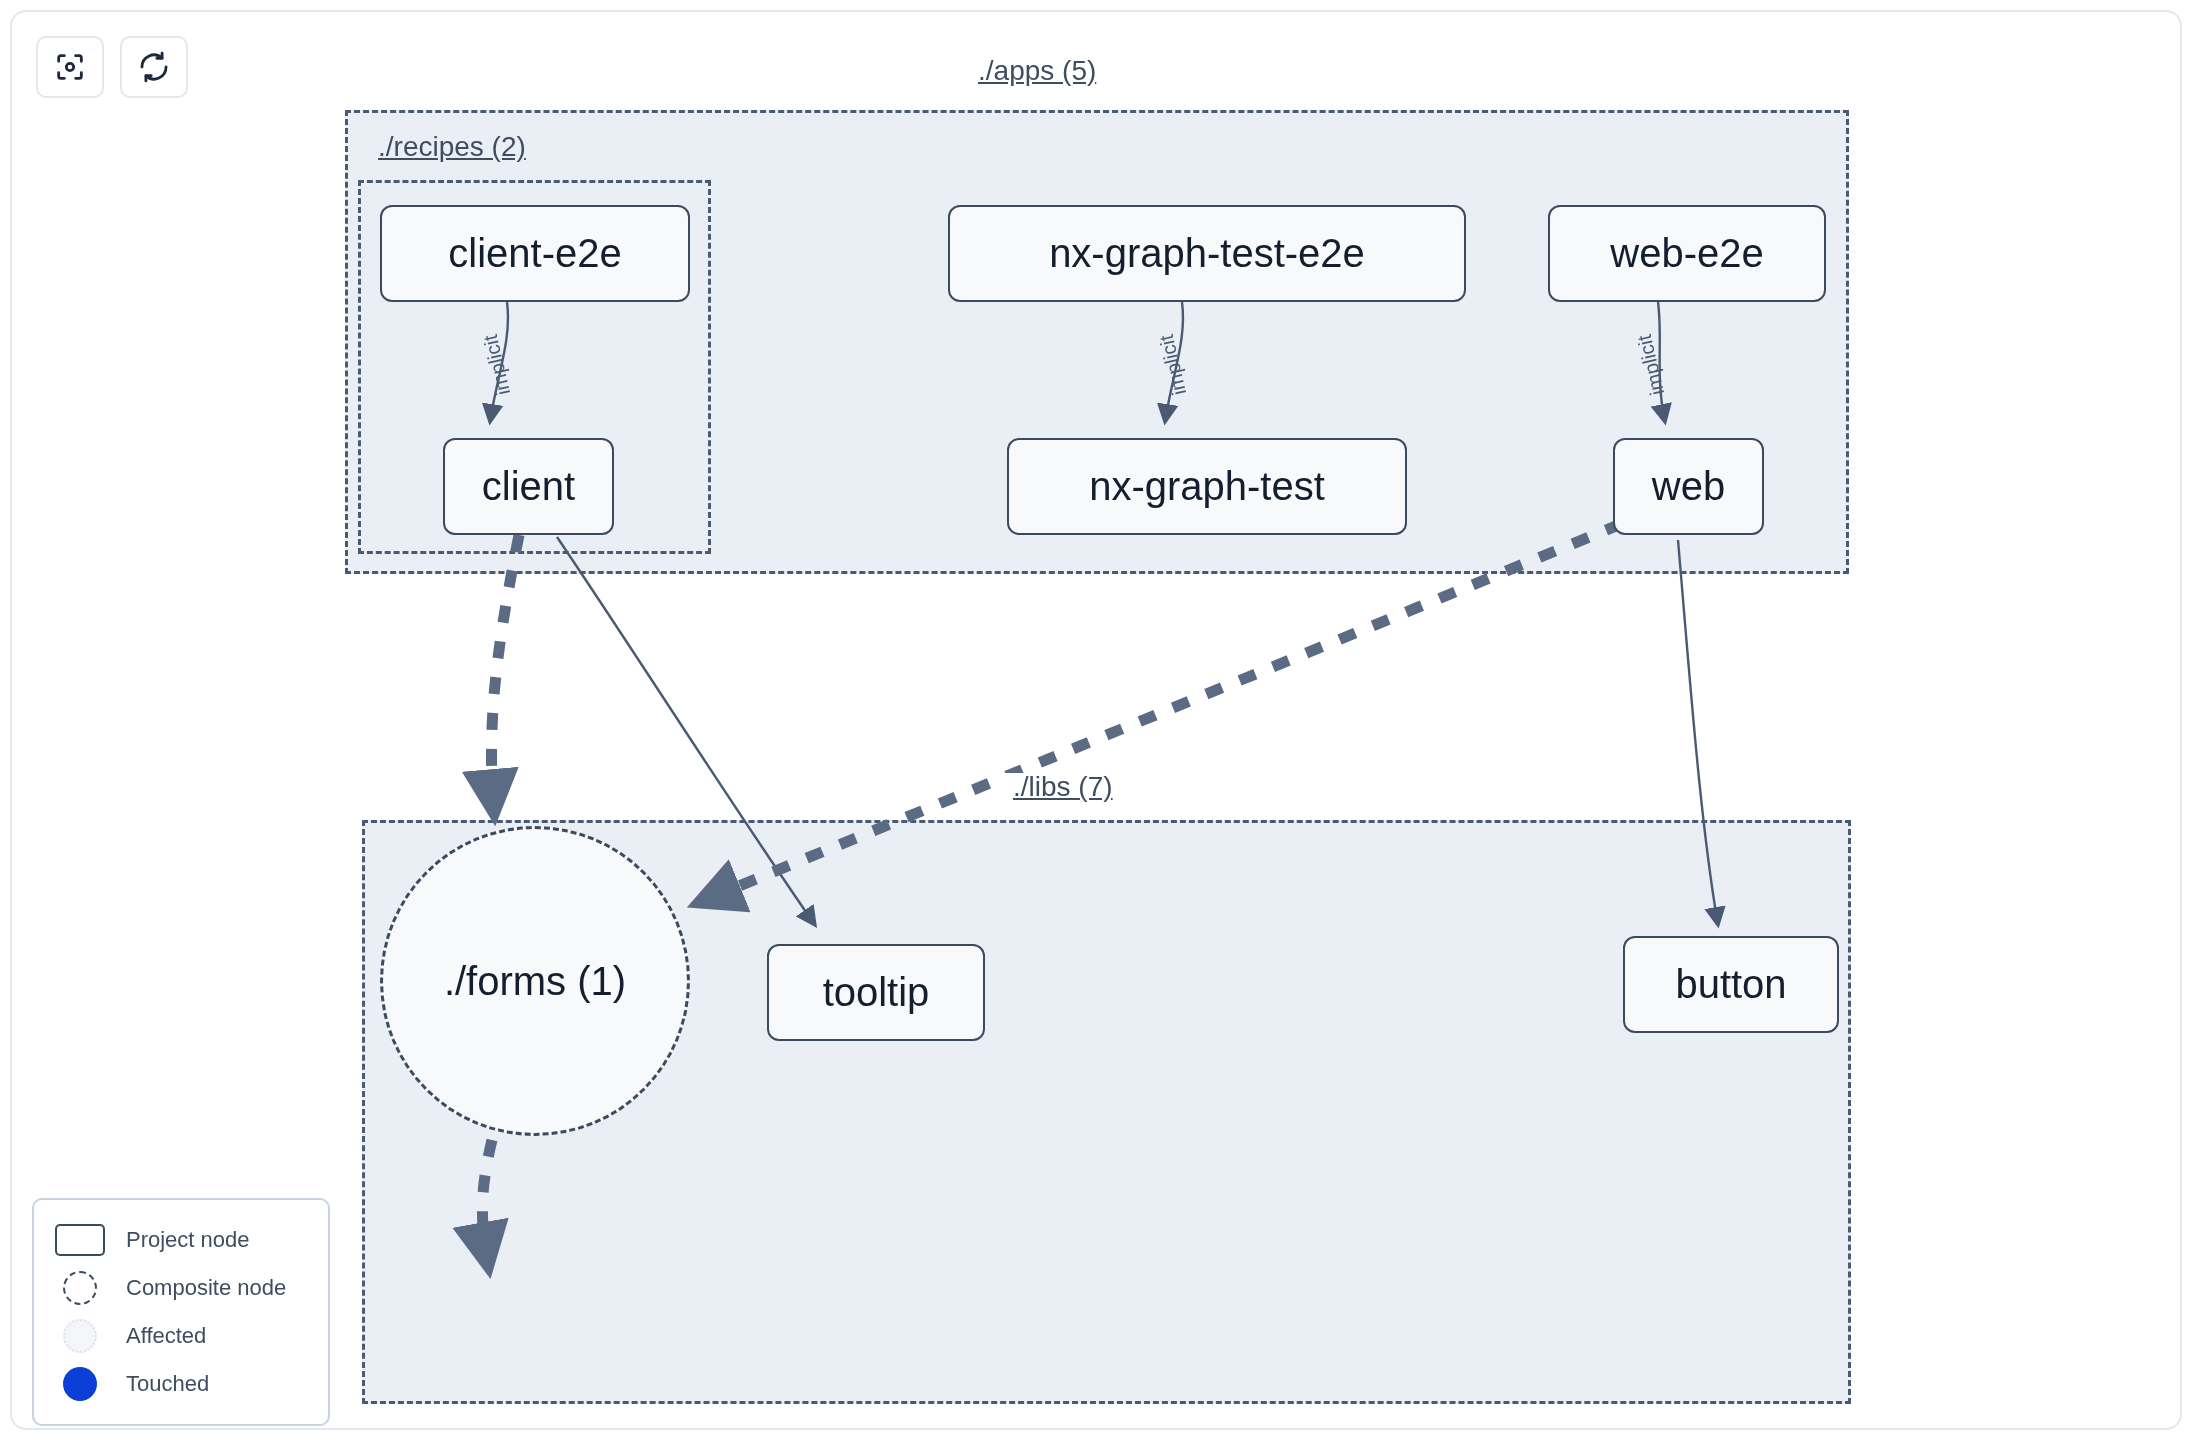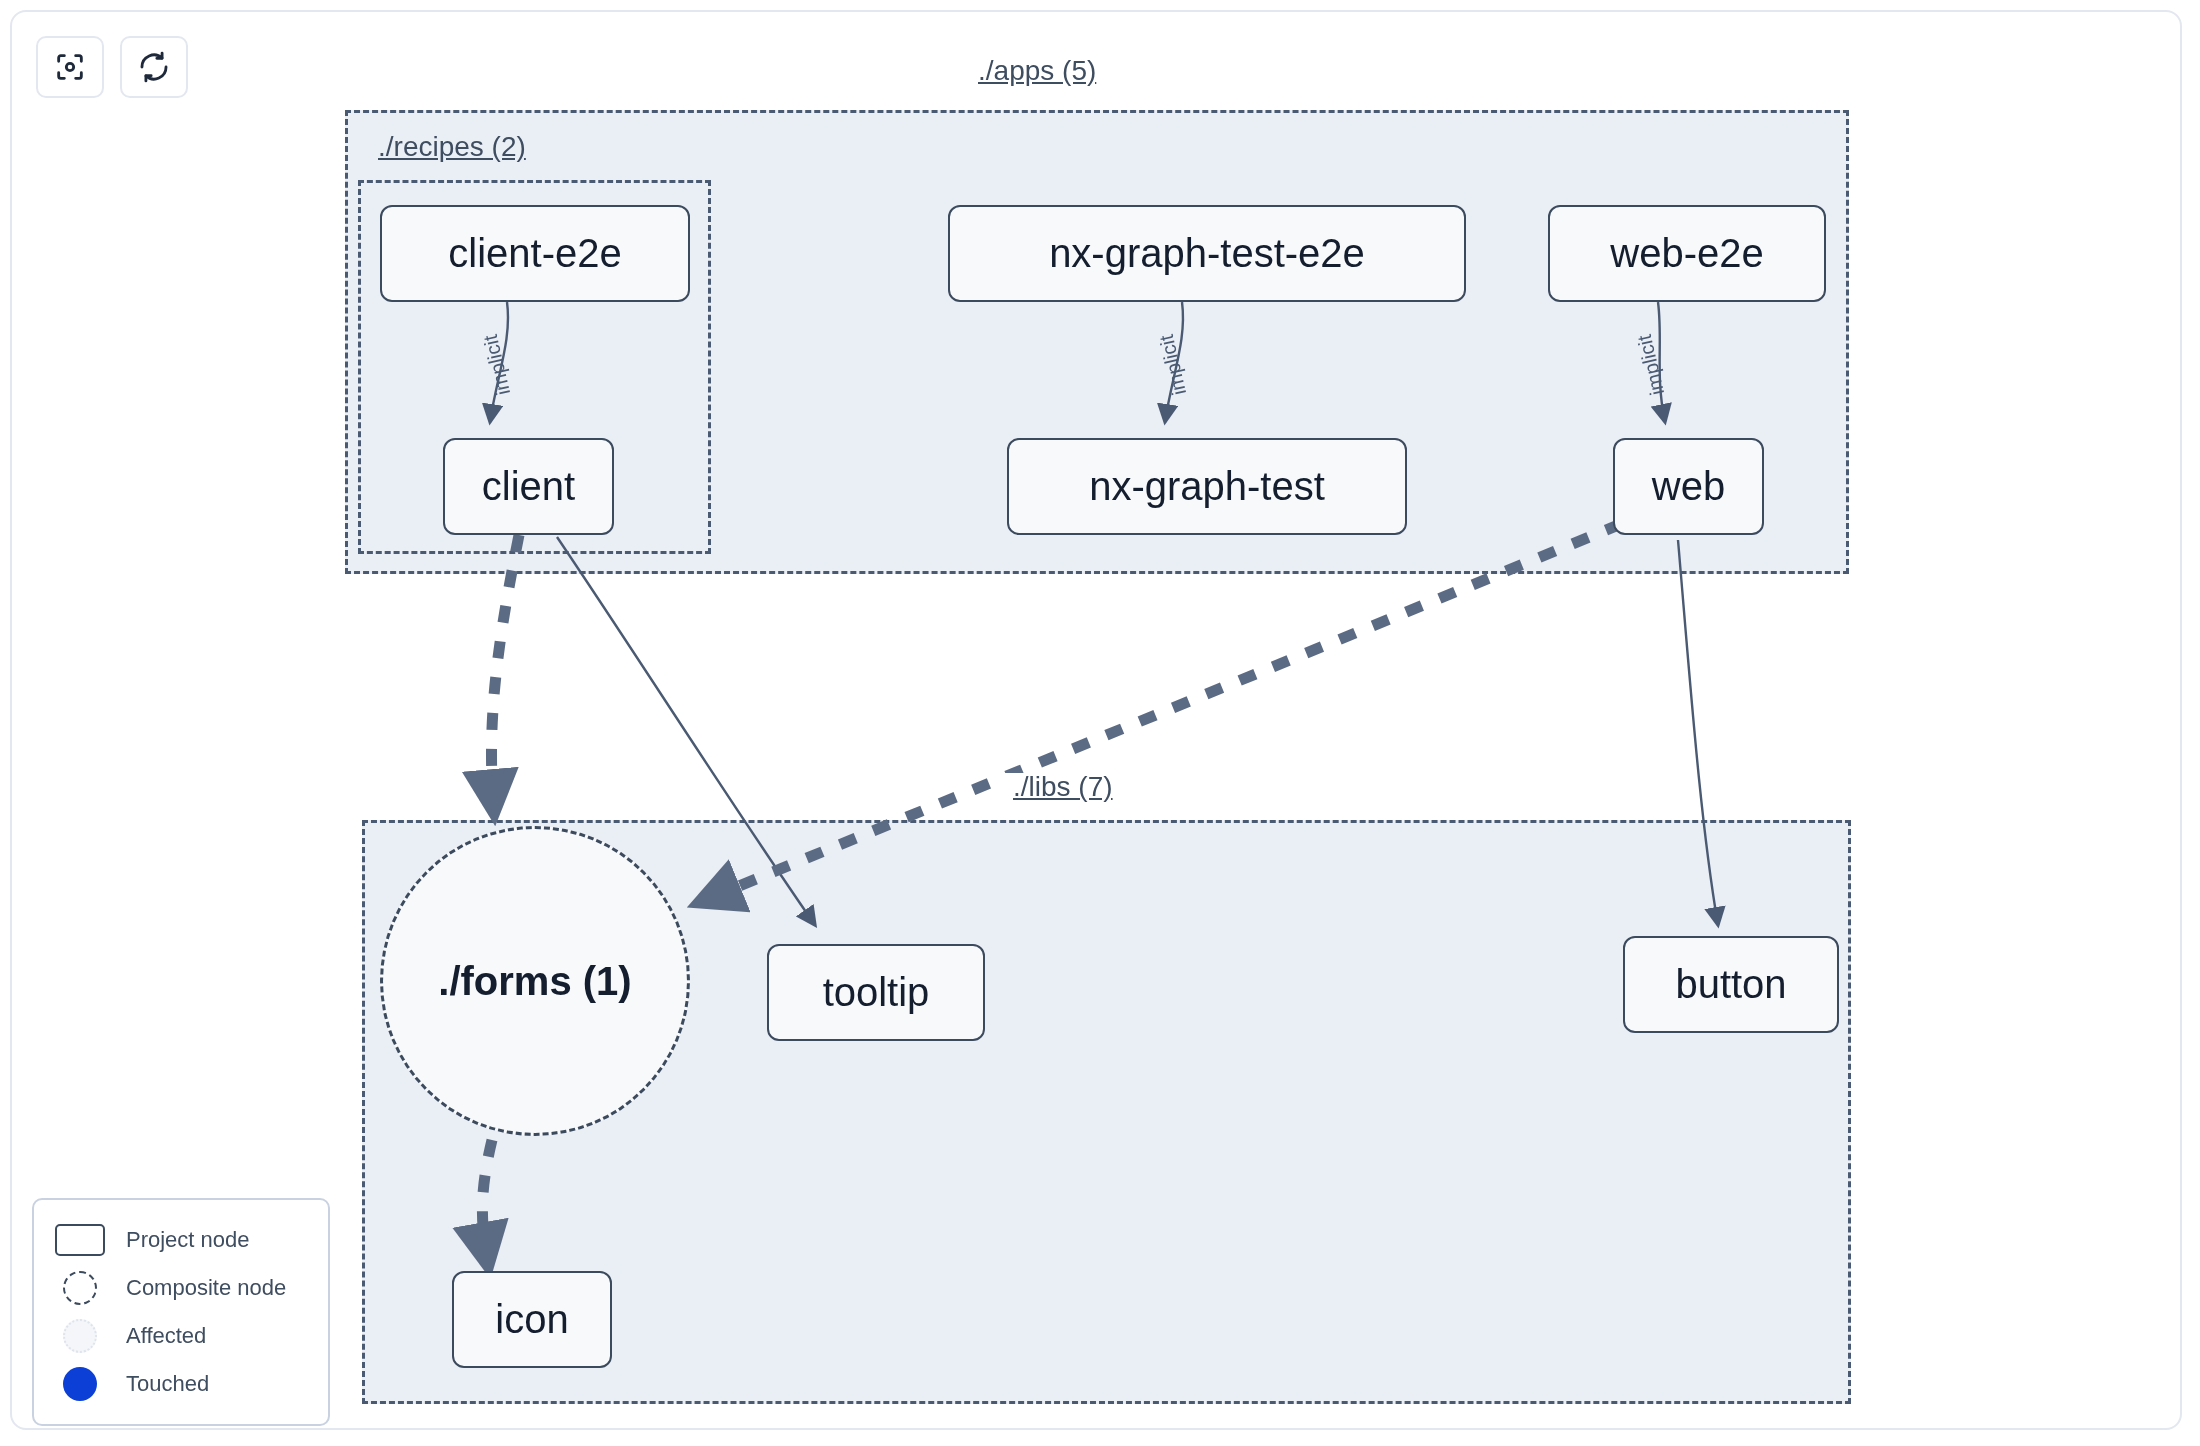--- a/index.html
+++ b/index.html
@@ -116,21 +116,20 @@
     background: #f7f9fb;
     display: flex;
     align-items: center;
     justify-content: center;
     color: #141e2e;
     font-size: 40px;
     box-sizing: border-box;
     z-index: 22;
     cursor: pointer;
     white-space: nowrap;
-    font-weight: bold;
   }
   
   .edge-label {
     position: absolute;
     color: #4a5a72;
     font-size: 20px;
     font-family: "Liberation Sans", sans-serif;
     transform-origin: center center;
     z-index: 26;
     white-space: nowrap;
@@ -295,23 +294,20 @@
     </div>
 
     <div class="node" style="left:767px; top:944px; width:218px; height:97px;">
       <span>tooltip</span>
     </div>
 
     <div class="node" style="left:1623px; top:936px; width:216px; height:97px;">
       <span>button</span>
     </div>
 
-    <div class="node" style="left:452px; top:1271px; width:160px; height:97px;">
-      <span>icon</span>
-    </div>
   </div>
 
   <div class="legend">
     <div class="legend-row">
       <span class="legend-swatch">
         <span class="sw-rect"></span>
       </span>
       <span class="legend-text">Project node</span>
     </div>
     <div class="legend-row">

